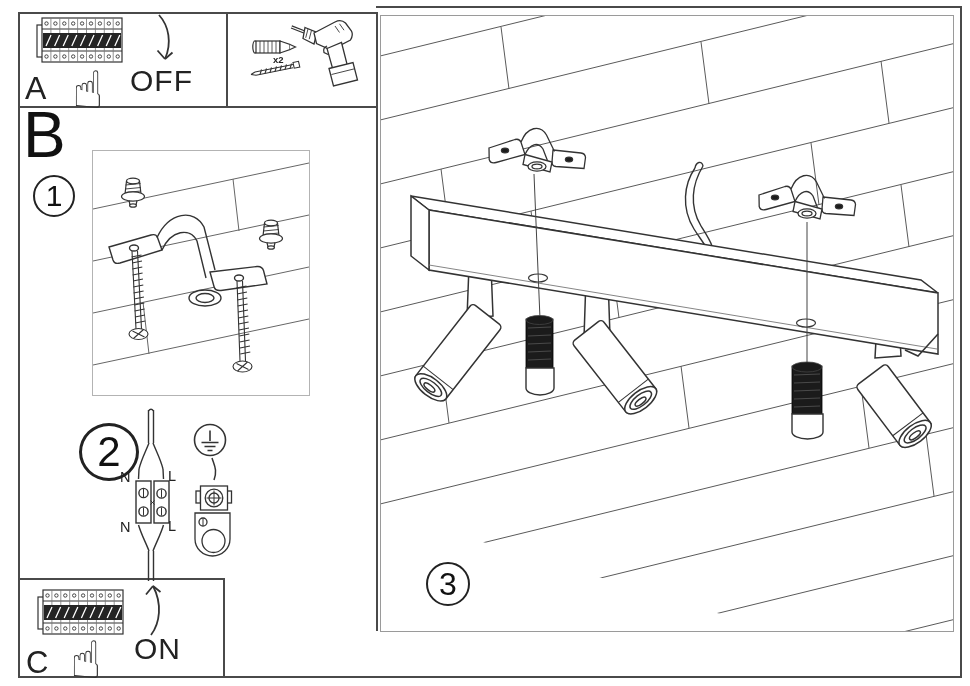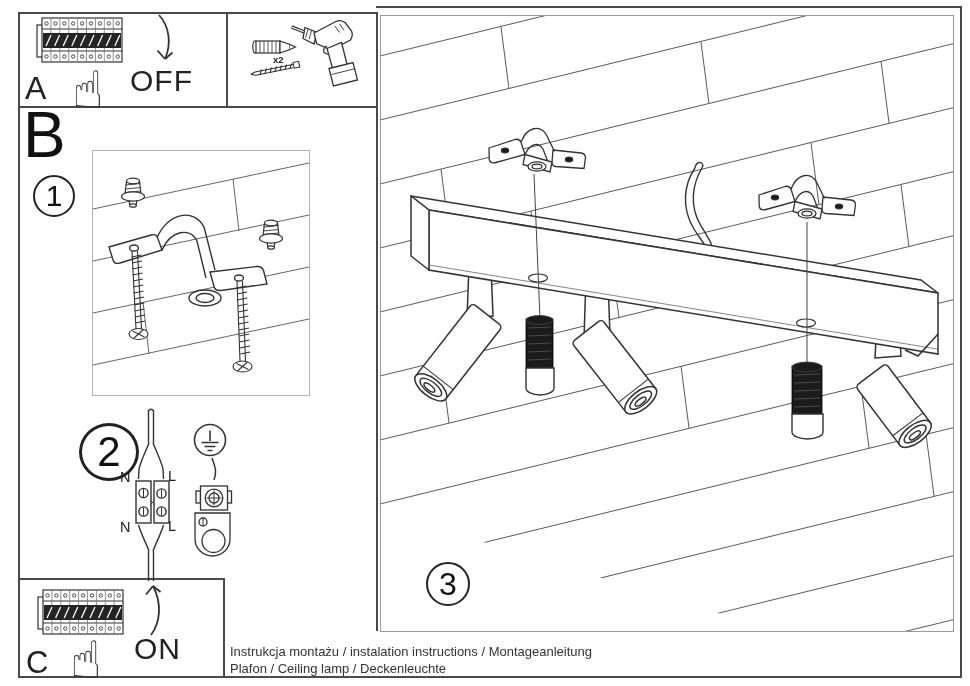--- a/index.html
+++ b/index.html
@@ -314,18 +314,14 @@
         <ellipse cx="70" cy="0" rx="5.5" ry="13"></ellipse>
         <ellipse cx="71" cy="1" rx="2.6" ry="6.5"></ellipse>
       </g>
     </svg>
   </div>
 
   <div class="step-circle" id="circle3">
     <span>3</span>
   </div>
 
-  <div class="footer">
-    <div>Instrukcja montażu / instalation instructions / Montageanleitung</div>
-    <div>Plafon / Ceiling lamp / Deckenleuchte</div>
-  </div>
 
 </div>
 
 </body></html>

